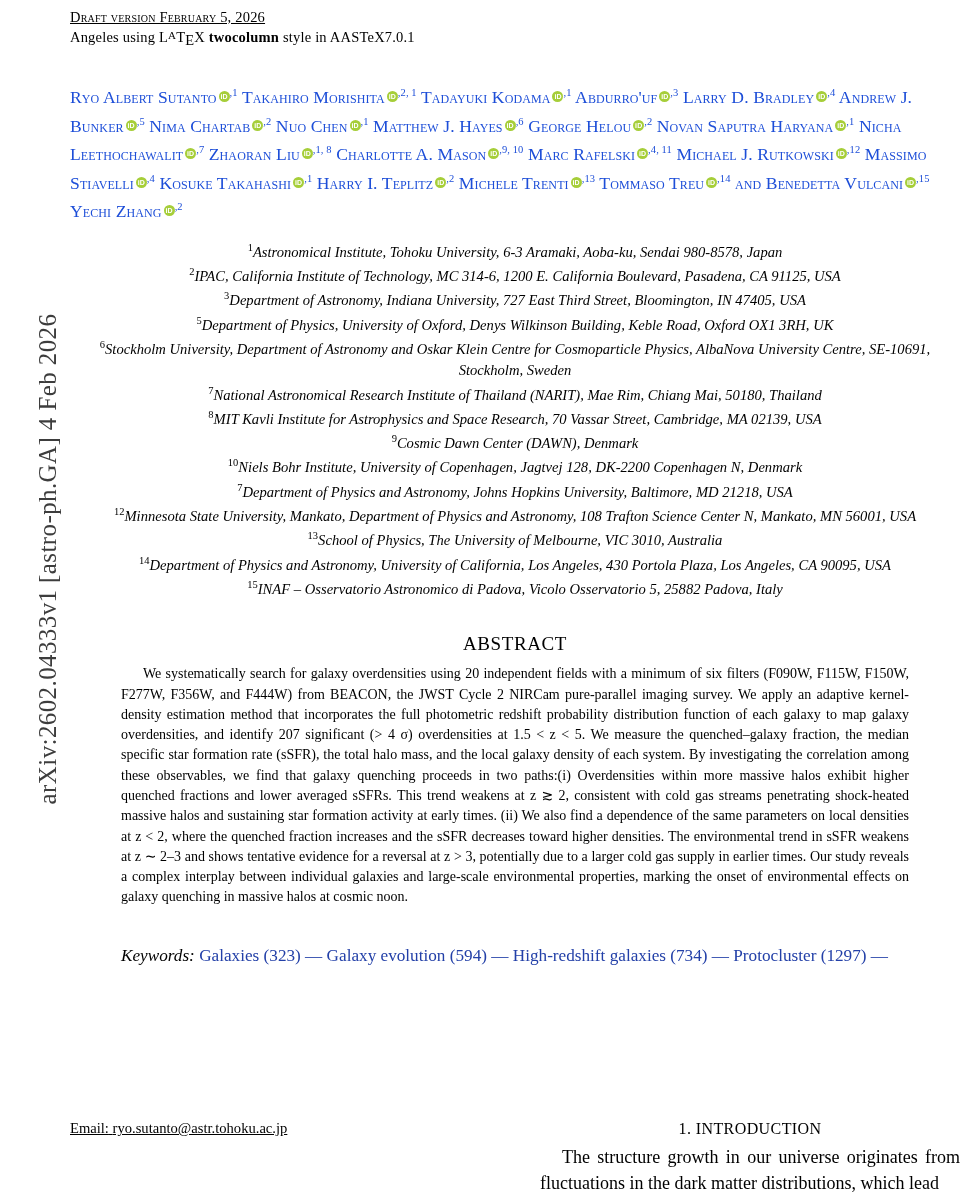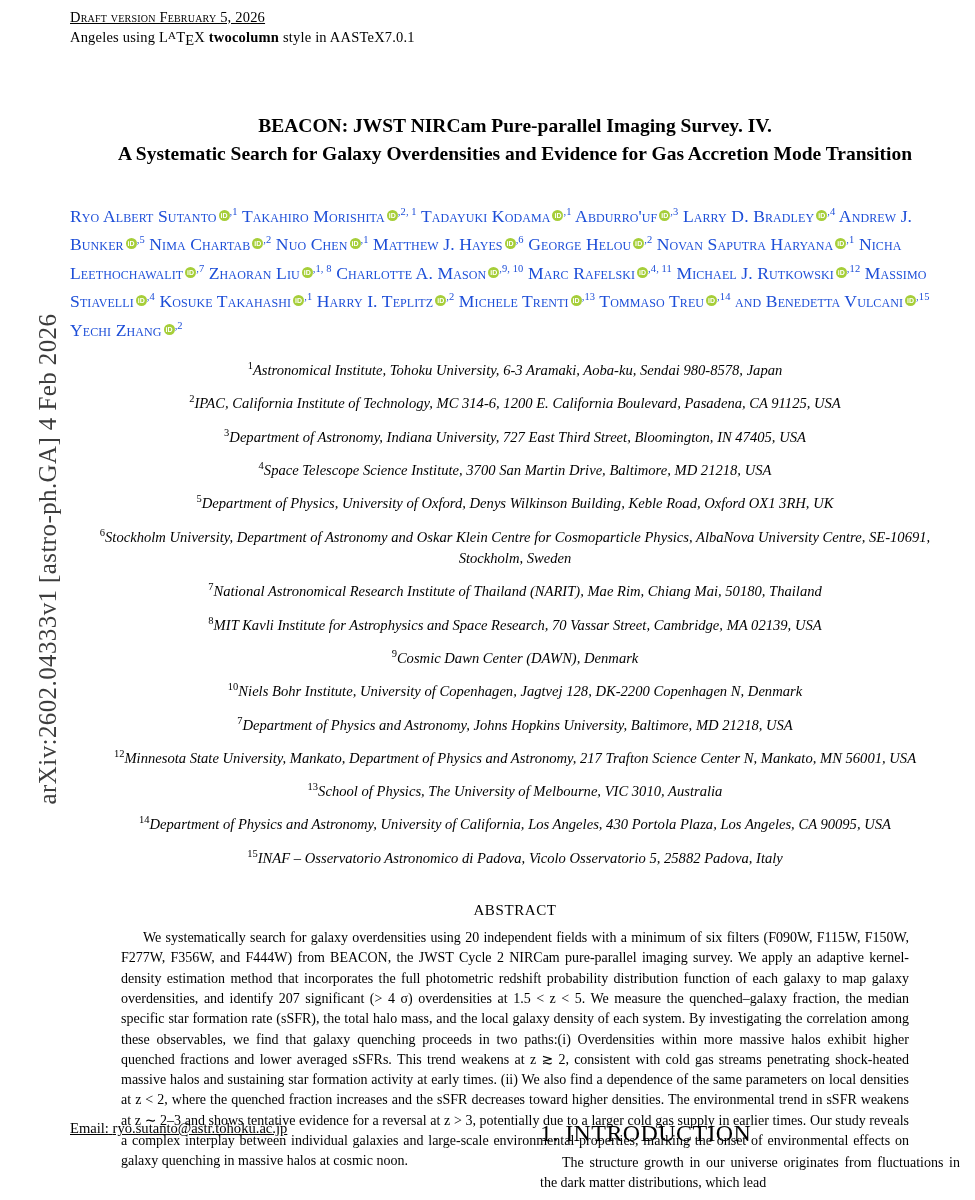--- a/index.html
+++ b/index.html
@@ -94,30 +94,30 @@
     font-variant: normal;
     font-weight: bold;
   }
   .affils {
     margin-top: 14px;
     text-align: center;
     font-style: italic;
     font-size: 14.6px;
     line-height: 1.47;
   }
-  .affils div { margin: 10px; }
+  .affils div { margin: 1px; }
   .affils .sup {
     font-style: normal;
     font-size: 10.5px;
     vertical-align: super;
   }
   .abstract-head {
     margin-top: 33px;
     text-align: center;
-    font-size: 15px;
+    font-size: 19px;
     letter-spacing: 0.6px;
   }
   .abstract {
     margin: 9px auto 0 auto;
     width: 788px;
     font-size: 14px;
     line-height: 1.45;
     text-align: justify;
   }
   .abstract p { margin: 0; text-indent: 22px; }
@@ -149,27 +149,27 @@
     top: 0;
     width: 420px;
   }
   .col-left { left: 0; }
   .col-right { left: 470px; }
   .email {
     font-size: 14.6px;
     text-decoration: underline;
   }
   .sec-head {
-    text-align: left;
-    font-size: 24px;
+    text-align: center;
+    font-size: 16px;
     letter-spacing: 0.4px;
     margin-top: 0px;
   }
   .body-text {
-    font-size: 14px;
+    font-size: 18px;
     line-height: 1.45;
     text-align: justify;
     margin-top: 6px;
   }
   .body-text p { margin: 0; text-indent: 22px; }
 </style>
 </head>
 <body>
 
 <div class="page">
@@ -178,40 +178,35 @@
 
   <div class="content">
 
     <div class="draftline">
       <div class="smallcaps">Draft version February 5, 2026</div>
       <div>
         <span>Angeles using L</span><span style="font-size:11px;vertical-align:3px;">A</span><span>T</span><span style="vertical-align:-3px;">E</span><span>X </span><span style="font-weight:bold;">twocolumn</span><span> style in AASTeX7.0.1</span>
       </div>
     </div>
 
-    <div class="title-block">
-      <div class="title-line">BEACON: JWST NIRCam Pure-parallel Imaging Survey. IV.</div>
-      <div class="title-line">A Systematic Search for Galaxy Overdensities and Evidence for Gas Accretion Mode Transition</div>
-    </div>
 
     <div class="authors" id="author-list"><span><span>Ryo Albert Sutanto</span><span class="orcid"></span><span class="sup">,1</span></span><span> </span><span><span>Takahiro Morishita</span><span class="orcid"></span><span class="sup">,2, 1</span></span><span> </span><span><span>Tadayuki Kodama</span><span class="orcid"></span><span class="sup">,1</span></span><span> </span><span><span>Abdurro'uf</span><span class="orcid"></span><span class="sup">,3</span></span><span> </span><span><span>Larry D. Bradley</span><span class="orcid"></span><span class="sup">,4</span></span><span> </span><span><span>Andrew J. Bunker</span><span class="orcid"></span><span class="sup">,5</span></span><span> </span><span><span>Nima Chartab</span><span class="orcid"></span><span class="sup">,2</span></span><span> </span><span><span>Nuo Chen</span><span class="orcid"></span><span class="sup">,1</span></span><span> </span><span><span>Matthew J. Hayes</span><span class="orcid"></span><span class="sup">,6</span></span><span> </span><span><span>George Helou</span><span class="orcid"></span><span class="sup">,2</span></span><span> </span><span><span>Novan Saputra Haryana</span><span class="orcid"></span><span class="sup">,1</span></span><span> </span><span><span>Nicha Leethochawalit</span><span class="orcid"></span><span class="sup">,7</span></span><span> </span><span><span>Zhaoran Liu</span><span class="orcid"></span><span class="sup">,1, 8</span></span><span> </span><span><span>Charlotte A. Mason</span><span class="orcid"></span><span class="sup">,9, 10</span></span><span> </span><span><span>Marc Rafelski</span><span class="orcid"></span><span class="sup">,4, 11</span></span><span> </span><span><span>Michael J. Rutkowski</span><span class="orcid"></span><span class="sup">,12</span></span><span> </span><span><span>Massimo Stiavelli</span><span class="orcid"></span><span class="sup">,4</span></span><span> </span><span><span>Kosuke Takahashi</span><span class="orcid"></span><span class="sup">,1</span></span><span> </span><span><span>Harry I. Teplitz</span><span class="orcid"></span><span class="sup">,2</span></span><span> </span><span><span>Michele Trenti</span><span class="orcid"></span><span class="sup">,13</span></span><span> </span><span><span>Tommaso Treu</span><span class="orcid"></span><span class="sup">,14</span></span><span> and </span><span><span>Benedetta Vulcani</span><span class="orcid"></span><span class="sup">,15</span></span><span> </span><span><span>Yechi Zhang</span><span class="orcid"></span><span class="sup">,2</span></span></div>
 
     <div class="affils" id="affil-list">
         <div><span class="sup">1</span><span>Astronomical Institute, Tohoku University, 6-3 Aramaki, Aoba-ku, Sendai 980-8578, Japan</span></div>
         <div><span class="sup">2</span><span>IPAC, California Institute of Technology, MC 314-6, 1200 E. California Boulevard, Pasadena, CA 91125, USA</span></div>
         <div><span class="sup">3</span><span>Department of Astronomy, Indiana University, 727 East Third Street, Bloomington, IN 47405, USA</span></div>
-        <div><span class="sup">4</span><span>Space Telescope Science Institute, 3700 San Martin Drive, Baltimore, MD 21218, USA</span></div>
         <div><span class="sup">5</span><span>Department of Physics, University of Oxford, Denys Wilkinson Building, Keble Road, Oxford OX1 3RH, UK</span></div>
         <div><span class="sup">6</span><span>Stockholm University, Department of Astronomy and Oskar Klein Centre for Cosmoparticle Physics, AlbaNova University Centre, SE-10691, Stockholm, Sweden</span></div>
         <div><span class="sup">7</span><span>National Astronomical Research Institute of Thailand (NARIT), Mae Rim, Chiang Mai, 50180, Thailand</span></div>
         <div><span class="sup">8</span><span>MIT Kavli Institute for Astrophysics and Space Research, 70 Vassar Street, Cambridge, MA 02139, USA</span></div>
         <div><span class="sup">9</span><span>Cosmic Dawn Center (DAWN), Denmark</span></div>
         <div><span class="sup">10</span><span>Niels Bohr Institute, University of Copenhagen, Jagtvej 128, DK-2200 Copenhagen N, Denmark</span></div>
         <div><span class="sup">7</span><span>Department of Physics and Astronomy, Johns Hopkins University, Baltimore, MD 21218, USA</span></div>
-        <div><span class="sup">12</span><span>Minnesota State University, Mankato, Department of Physics and Astronomy, 217 Trafton Science Center N, Mankato, MN 56001, USA</span></div>
+        <div><span class="sup">12</span><span>Minnesota State University, Mankato, Department of Physics and Astronomy, 108 Trafton Science Center N, Mankato, MN 56001, USA</span></div>
         <div><span class="sup">13</span><span>School of Physics, The University of Melbourne, VIC 3010, Australia</span></div>
         <div><span class="sup">14</span><span>Department of Physics and Astronomy, University of California, Los Angeles, 430 Portola Plaza, Los Angeles, CA 90095, USA</span></div>
         <div><span class="sup">15</span><span>INAF – Osservatorio Astronomico di Padova, Vicolo Osservatorio 5, 25882 Padova, Italy</span></div>
       </div>
 
     <div class="abstract-head">ABSTRACT</div>
     <div class="abstract">
       <p>We systematically search for galaxy overdensities using 20 independent fields with a minimum of six filters (F090W, F115W, F150W, F277W, F356W, and F444W) from BEACON, the JWST Cycle 2 NIRCam pure-parallel imaging survey. We apply an adaptive kernel-density estimation method that incorporates the full photometric redshift probability distribution function of each galaxy to map galaxy overdensities, and identify 207 significant (&gt; 4 σ) overdensities at 1.5 &lt; z &lt; 5. We measure the quenched–galaxy fraction, the median specific star formation rate (sSFR), the total halo mass, and the local galaxy density of each system. By investigating the correlation among these observables, we find that galaxy quenching proceeds in two paths:(i) Overdensities within more massive halos exhibit higher quenched fractions and lower averaged sSFRs. This trend weakens at z ≳ 2, consistent with cold gas streams penetrating shock-heated massive halos and sustaining star formation activity at early times. (ii) We also find a dependence of the same parameters on local densities at z &lt; 2, where the quenched fraction increases and the sSFR decreases toward higher densities. The environmental trend in sSFR weakens at z ∼ 2–3 and shows tentative evidence for a reversal at z &gt; 3, potentially due to a larger cold gas supply in earlier times. Our study reveals a complex interplay between individual galaxies and large-scale environmental properties, marking the onset of environmental effects on galaxy quenching in massive halos at cosmic noon.</p>
     </div>
 

